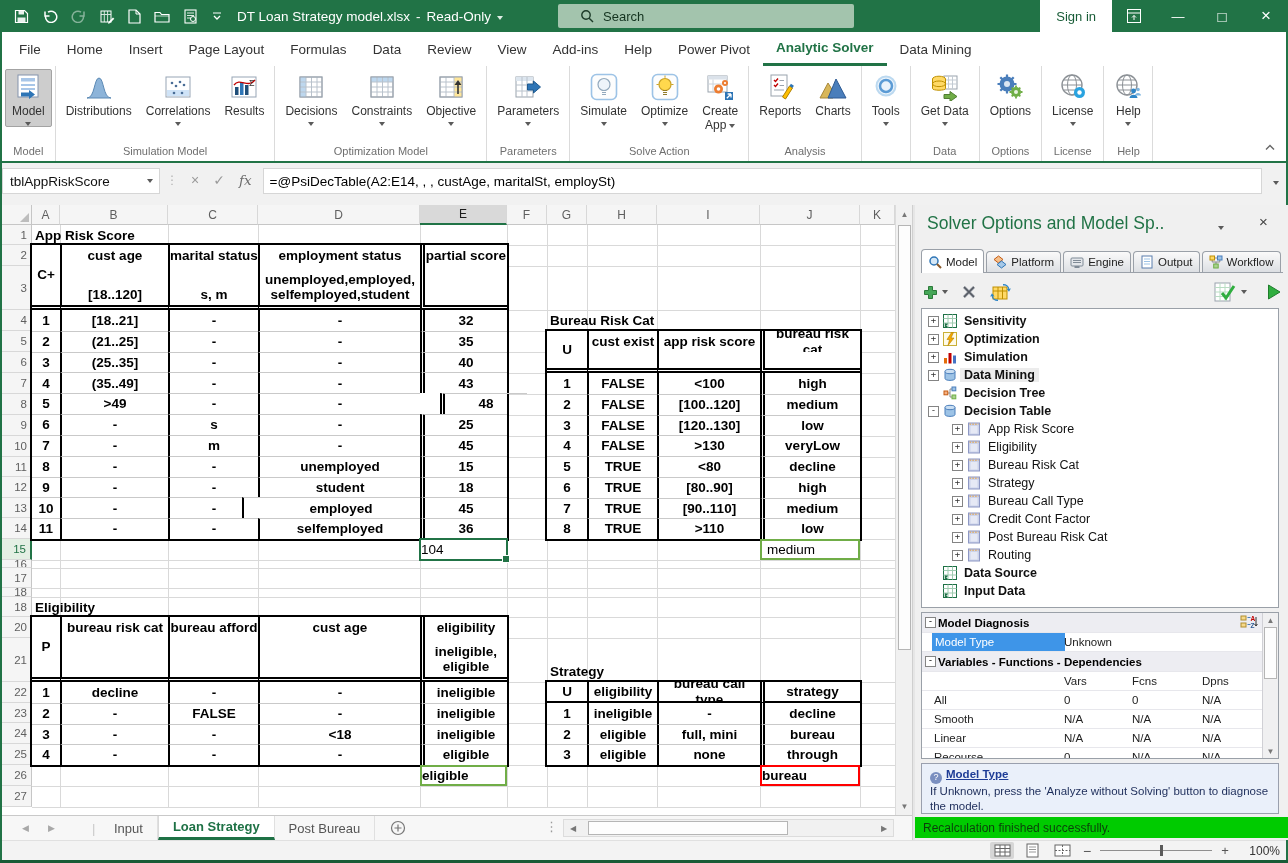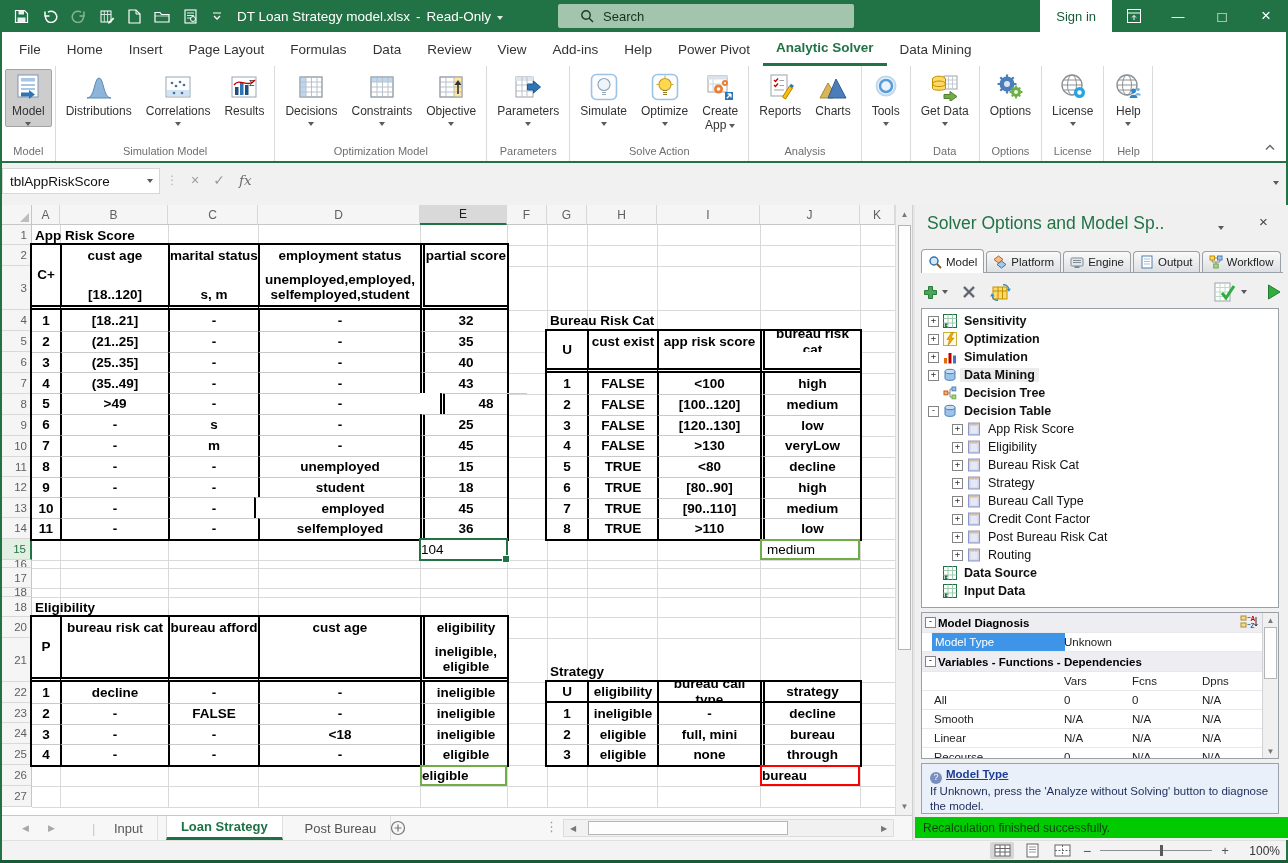--- a/index.html
+++ b/index.html
@@ -58,21 +58,21 @@
   .tcell{position:absolute;display:flex;align-items:center;justify-content:center;font-weight:bold;font-size:13.5px;color:#000;box-sizing:border-box;text-align:center;line-height:1.15;white-space:pre-line;overflow:hidden;}
   .tcell.dom{align-items:flex-end;padding-bottom:2px;}
   .ttitle{position:absolute;font-weight:bold;font-size:13.5px;color:#000;display:flex;align-items:center;}
   .res{position:absolute;display:flex;align-items:center;font-size:13.5px;box-sizing:border-box;background:#fff;}
   .sbar{position:absolute;background:#f1f1f1;box-sizing:border-box;}
   .sthumb{position:absolute;background:#fdfdfd;border:1px solid #b5b5b5;box-sizing:border-box;}
   .sarr{position:absolute;color:#777;font-size:8px;display:flex;align-items:center;justify-content:center;}
   
   #bottombar{position:absolute;left:0;top:815px;width:915px;height:25px;background:#f7f7f7;border-top:1px solid #c9c9c9;box-sizing:border-box;}
   .navarr{position:absolute;top:0;height:24px;display:flex;align-items:center;color:#a8a8a8;font-size:9px;}
-  #stabs{position:absolute;left:100px;top:0;height:24px;display:flex;gap:8px;}
+  #stabs{position:absolute;left:100px;top:0;height:24px;display:flex;}
   .stab{height:24px;display:flex;align-items:center;padding:0 14px;font-size:13px;color:#555;border-right:1px solid #e0e0e0;box-sizing:border-box;}
   .stab.active{background:#fff;color:#1e7145;font-weight:bold;border-left:1px solid #d9d9d9;border-bottom:3px solid #1e7145;}
   #newsheet{position:absolute;left:390px;top:4px;cursor:pointer;}
   #tabdots{position:absolute;left:545px;top:3px;color:#9a9a9a;font-size:13px;}
   #hscroll{position:absolute;left:563px;top:3px;width:331px;height:18px;background:#f1f1f1;border:1px solid #dcdcdc;box-sizing:border-box;}
   
   #statusbar{position:absolute;left:0;top:840px;width:1288px;height:20px;background:#f3f3f3;border-top:1px solid #e0e0e0;box-sizing:border-box;}
   #sbright{position:absolute;right:4px;top:0;height:19px;display:flex;align-items:center;gap:6px;}
   .vbtn{width:24px;height:17px;display:flex;align-items:center;justify-content:center;border-radius:2px;}
   .vbtn.on{background:#d6d6d6;}
@@ -518,20 +518,23 @@
 
   <div id="formulabar">
     <div id="namebox">
       <span>tblAppRiskScore</span>
       <span class="caret"></span>
     </div>
     <span class="fbdots">⋮</span>
     <span class="fbbtn">×</span>
     <span class="fbbtn">✓</span>
     <span class="fbbtn fx">fx</span>
+    <div id="formulafield">
+      <span>=@PsiDecTable(A2:E14, , , custAge, maritalSt, employSt)</span>
+    </div>
     <span class="caret" id="fbexpand"></span>
   </div>
 
   <div id="sheet">
       <div>
         <div class="gl" style="left: 60px; top: 20px; width: 1px; height: 582px;"></div>
         <div class="gl" style="left: 168px; top: 20px; width: 1px; height: 582px;"></div>
         <div class="gl" style="left: 258px; top: 20px; width: 1px; height: 582px;"></div>
         <div class="gl" style="left: 420px; top: 20px; width: 1px; height: 582px;"></div>
         <div class="gl" style="left: 507px; top: 20px; width: 1px; height: 582px;"></div>
@@ -661,21 +664,21 @@
         <div class="tcell" style="left: 226px; top: 210.727px; width: 162px; height: 20.8182px; border-left: 2px solid rgb(0, 0, 0); border-top: 1px solid rgb(201, 201, 201);">unemployed</div>
         <div class="tcell" style="left: 388px; top: 210.727px; width: 87px; height: 20.8182px; border-left: 5px double rgb(0, 0, 0); border-top: 1px solid rgb(201, 201, 201);">15</div>
         <div class="tcell" style="left: 0px; top: 231.545px; width: 28px; height: 20.8182px; border-top: 1px solid rgb(201, 201, 201);">9</div>
         <div class="tcell" style="left: 28px; top: 231.545px; width: 108px; height: 20.8182px; border-left: 2px solid rgb(0, 0, 0); border-top: 1px solid rgb(201, 201, 201);">-</div>
         <div class="tcell" style="left: 136px; top: 231.545px; width: 90px; height: 20.8182px; border-left: 2px solid rgb(0, 0, 0); border-top: 1px solid rgb(201, 201, 201);">-</div>
         <div class="tcell" style="left: 226px; top: 231.545px; width: 162px; height: 20.8182px; border-left: 2px solid rgb(0, 0, 0); border-top: 1px solid rgb(201, 201, 201);">student</div>
         <div class="tcell" style="left: 388px; top: 231.545px; width: 87px; height: 20.8182px; border-left: 5px double rgb(0, 0, 0); border-top: 1px solid rgb(201, 201, 201);">18</div>
         <div class="tcell" style="left: 0px; top: 252.364px; width: 28px; height: 20.8182px; border-top: 1px solid rgb(201, 201, 201);">10</div>
         <div class="tcell" style="left: 28px; top: 252.364px; width: 108px; height: 20.8182px; border-left: 2px solid rgb(0, 0, 0); border-top: 1px solid rgb(201, 201, 201);">-</div>
         <div class="tcell" style="left: 136px; top: 252.364px; width: 90px; height: 20.8182px; border-left: 2px solid rgb(0, 0, 0); border-top: 1px solid rgb(201, 201, 201);">-</div>
-        <div class="tcell" style="left: 222px; top: 252.364px; width: 196px; height: 20.8182px; border-left: 2px solid rgb(0, 0, 0); border-top: 1px solid rgb(201, 201, 201);">employed</div>
+        <div class="tcell" style="left: 210px; top: 252.364px; width: 196px; height: 20.8182px; border-left: 2px solid rgb(0, 0, 0); border-top: 1px solid rgb(201, 201, 201);">employed</div>
         <div class="tcell" style="left: 388px; top: 252.364px; width: 87px; height: 20.8182px; border-left: 5px double rgb(0, 0, 0); border-top: 1px solid rgb(201, 201, 201);">45</div>
         <div class="tcell" style="left: 0px; top: 273.182px; width: 28px; height: 20.8182px; border-top: 1px solid rgb(201, 201, 201);">11</div>
         <div class="tcell" style="left: 28px; top: 273.182px; width: 108px; height: 20.8182px; border-left: 2px solid rgb(0, 0, 0); border-top: 1px solid rgb(201, 201, 201);">-</div>
         <div class="tcell" style="left: 136px; top: 273.182px; width: 90px; height: 20.8182px; border-left: 2px solid rgb(0, 0, 0); border-top: 1px solid rgb(201, 201, 201);">-</div>
         <div class="tcell" style="left: 226px; top: 273.182px; width: 162px; height: 20.8182px; border-left: 2px solid rgb(0, 0, 0); border-top: 1px solid rgb(201, 201, 201);">selfemployed</div>
         <div class="tcell" style="left: 388px; top: 273.182px; width: 87px; height: 20.8182px; border-left: 5px double rgb(0, 0, 0); border-top: 1px solid rgb(201, 201, 201);">36</div>
       </div>
       <div class="ttitle" style="left: 550px; top: 106px; height: 18px;">Bureau Risk Cat</div>
       <div class="stable" style="left: 545px; top: 124px; width: 313px; height: 208px;">
         <div class="tcell" style="left: 0px; top: 0px; width: 40px; height: 42px; border-bottom: 5px double rgb(0, 0, 0);">U</div>

